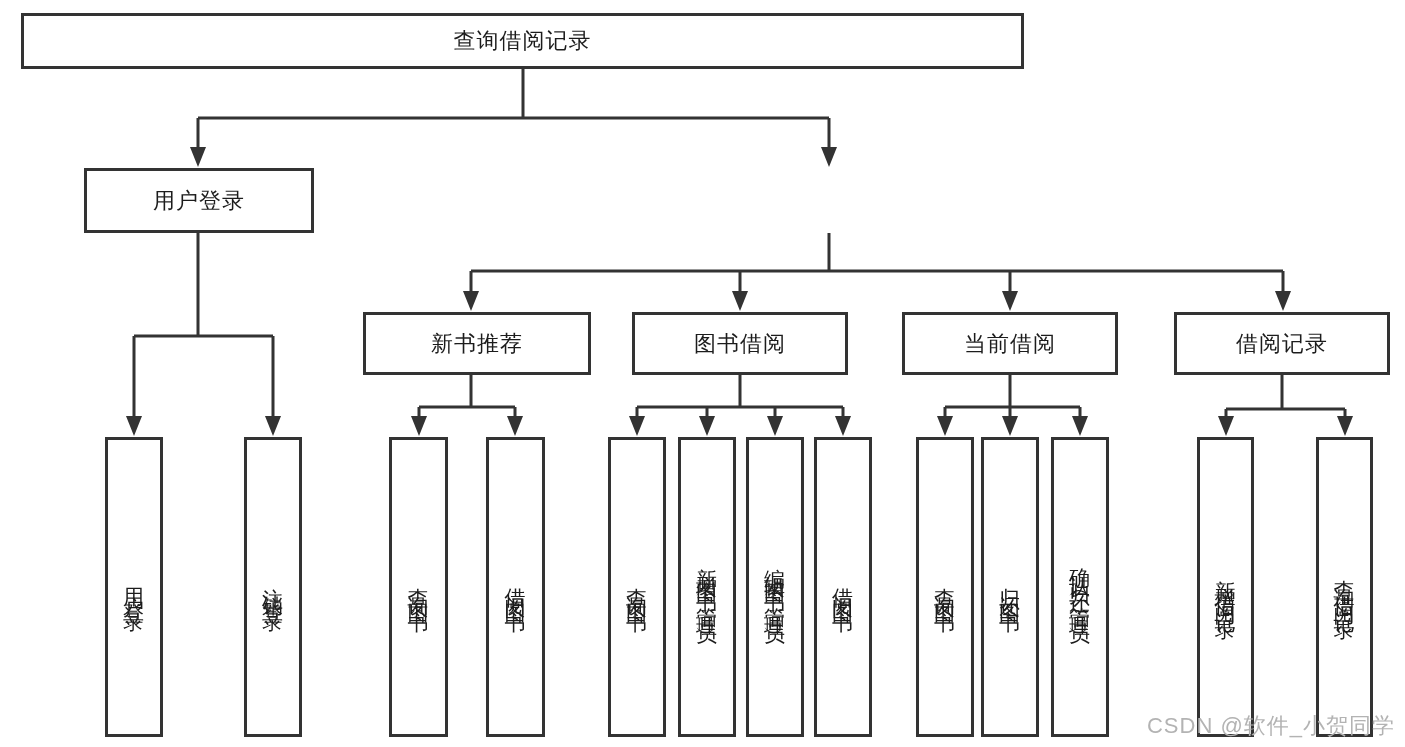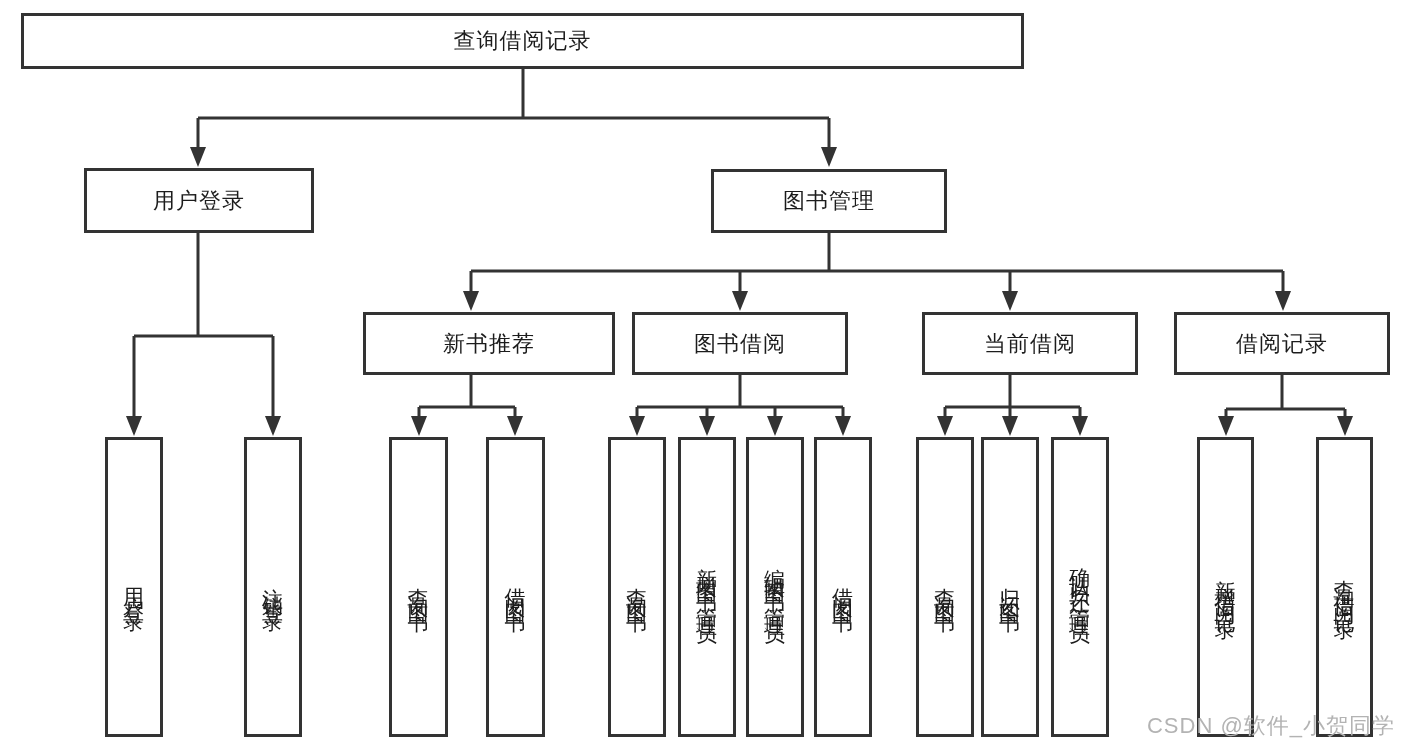--- a/index.html
+++ b/index.html
@@ -98,31 +98,28 @@
     </g>
   </svg>
 
   <div class="node" style="left:21px; top:13px; width:1003px; height:56px;">
     <span>查询借阅记录</span>
   </div>
 
   <div class="node" style="left:84px; top:168px; width:230px; height:65px;">
     <span>用户登录</span>
   </div>
-  <div class="node" style="left:711px; top:169px; width:236px; height:64px;">
-    <span>图书管理</span>
-  </div>
 
-  <div class="node" style="left:363px; top:312px; width:252px; height:63px;">
+  <div class="node" style="left:363px; top:312px; width:228px; height:63px;">
     <span>新书推荐</span>
   </div>
   <div class="node" style="left:632px; top:312px; width:216px; height:63px;">
     <span>图书借阅</span>
   </div>
-  <div class="node" style="left:902px; top:312px; width:216px; height:63px;margin-left:20px;">
+  <div class="node" style="left:902px; top:312px; width:216px; height:63px;">
     <span>当前借阅</span>
   </div>
   <div class="node" style="left:1174px; top:312px; width:216px; height:63px;">
     <span>借阅记录</span>
   </div>
 
   <div class="leaf" style="left:105px; top:437px; width:58px; height:300px;">
     <span>用户登录</span>
   </div>
   <div class="leaf" style="left:244px; top:437px; width:58px; height:300px;">

